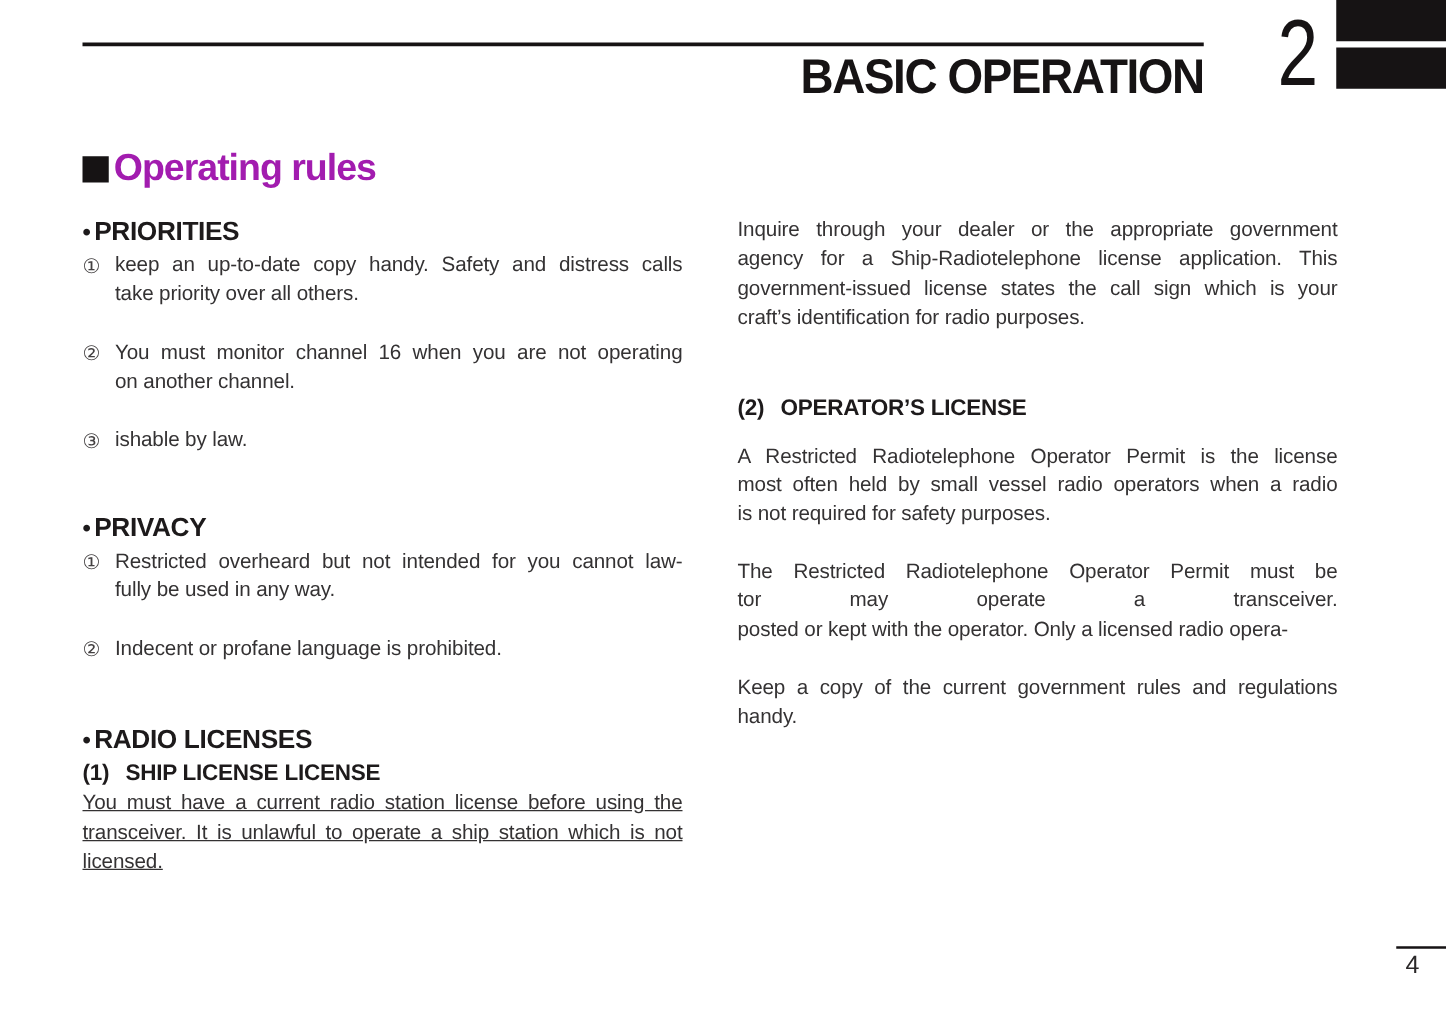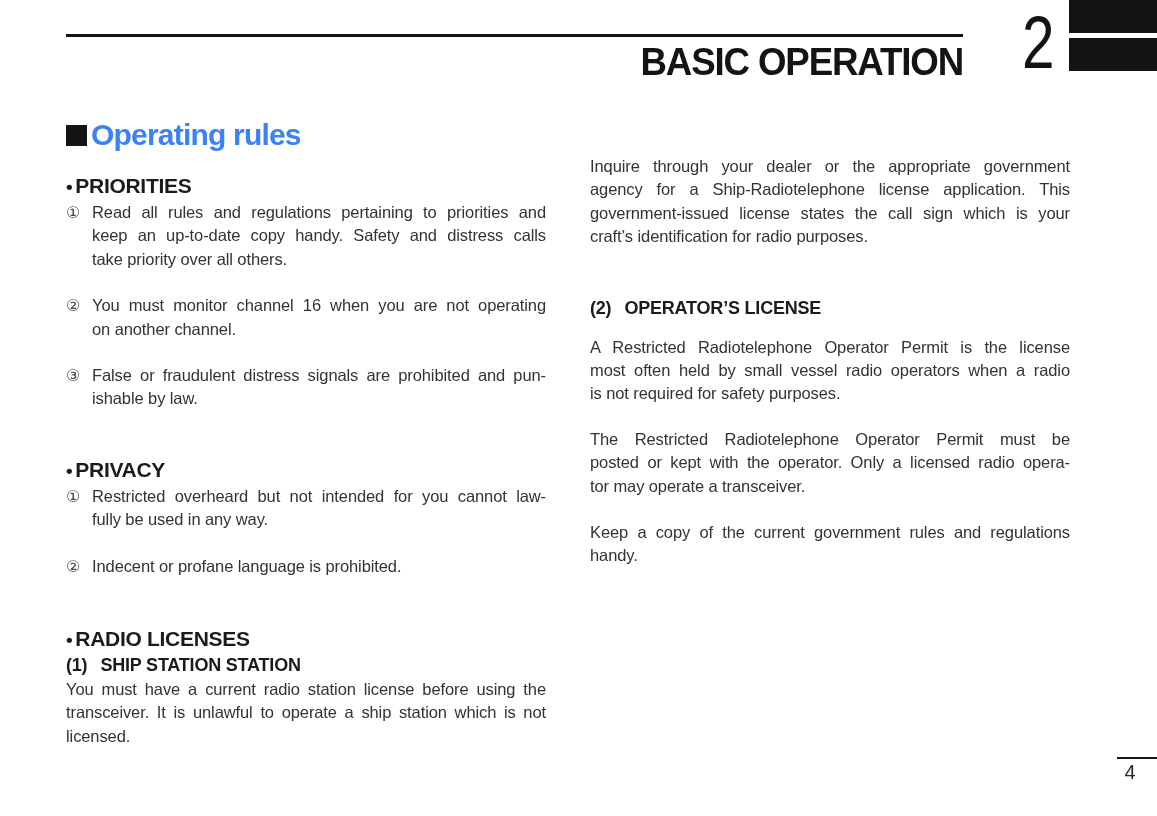--- a/index.html
+++ b/index.html
@@ -38,21 +38,21 @@
   
   #left-col  { left: 66px;  top: 110px; width: 480px; }
   #right-col { left: 590px; top: 110px; width: 480px; }
 
   
   .section-row { display: flex; align-items: center; margin-top: 6px; height: 38px; }
   .square-marker {
     width: 21px; height: 21px; background: #161314; margin-right: 4px; flex: none;
   }
   .section-title {
-    font-size: 30px; font-weight: bold; letter-spacing: -0.8px; color: #3b82f6;
+    font-size: 30px; font-weight: bold; letter-spacing: -0.8px; color: #a21caf;
     line-height: 38px; white-space: nowrap;
   }
   .sub-heading {
     display: flex; align-items: baseline;
     font-size: 21px; font-weight: bold; color: #1d1a1b;
     letter-spacing: -0.3px; line-height: 24px; white-space: nowrap;
   }
   .sub-heading .bullet { margin-right: 3px; font-size: 19px; }
   .num-heading {
     display: flex; gap: 13px;
@@ -73,22 +73,22 @@
   }
   .item .plines { flex: 1; }
 
   
   .mt2  { margin-top: 2px; }
   .mt20 { margin-top: 20px; }
   .mt23 { margin-top: 23px; }
   .mt47 { margin-top: 47px; }
   .mt48 { margin-top: 48px; }
   .mt49 { margin-top: 49px; }
-  .mt63 { margin-top: 45px; }
-  .mt1  { margin-top: 1px; }
+  .mt63 { margin-top: 63px; }
+  .mt1  { margin-top: 1px; text-decoration: underline; }
   .mt0  { margin-top: 16px; }
   .mt22 { margin-top: 22px; }
 
   
   #footer-rule { left: 1117px; top: 757px; width: 40px; height: 2px; background: #161314; }
   #page-number {
     left: 1112px; top: 761px; width: 36px;
     text-align: center; font-size: 20px; color: #2a2728;
   }
 </style>
@@ -109,38 +109,36 @@
   </div>
 
   <div class="sub-heading mt20">
     <span class="bullet">•</span>
     <span>PRIORITIES</span>
   </div>
 
   <div class="item mt2">
     <span class="num">①</span>
     <div class="plines">
-        <div class="jline">Read all rules and regulations pertaining to priorities and</div>
         <div class="jline">keep an up-to-date copy handy. Safety and distress calls</div>
         <div class="jline">take priority over all others.</div>
       </div>
   </div>
 
   <div class="item mt23">
     <span class="num">②</span>
     <div class="plines">
         <div class="jline">You must monitor channel 16 when you are not operating</div>
         <div class="jline">on another channel.</div>
       </div>
   </div>
 
   <div class="item mt23">
     <span class="num">③</span>
     <div class="plines">
-        <div class="jline">False or fraudulent distress signals are prohibited and pun-</div>
         <div class="jline">ishable by law.</div>
       </div>
   </div>
 
   <div class="sub-heading mt47">
     <span class="bullet">•</span>
     <span>PRIVACY</span>
   </div>
 
   <div class="item mt2">
@@ -158,21 +156,21 @@
       </div>
   </div>
 
   <div class="sub-heading mt49">
     <span class="bullet">•</span>
     <span>RADIO LICENSES</span>
   </div>
 
   <div class="num-heading mt2">
     <span>(1)</span>
-    <span>SHIP STATION STATION</span>
+    <span>SHIP LICENSE LICENSE</span>
   </div>
 
   <div class="plines mt1">
       <div class="jline">You must have a current radio station license before using the</div>
       <div class="jline">transceiver. It is unlawful to operate a ship station which is not</div>
       <div class="jline">licensed.</div>
     </div>
 
 </div>
 
@@ -191,22 +189,22 @@
   </div>
 
   <div class="plines mt0">
       <div class="jline">A Restricted Radiotelephone Operator Permit is the license</div>
       <div class="jline">most often held by small vessel radio operators when a radio</div>
       <div class="jline">is not required for safety purposes.</div>
     </div>
 
   <div class="plines mt22">
       <div class="jline">The Restricted Radiotelephone Operator Permit must be</div>
+      <div class="jline">tor may operate a transceiver.</div>
       <div class="jline">posted or kept with the operator. Only a licensed radio opera-</div>
-      <div class="jline">tor may operate a transceiver.</div>
     </div>
 
 
   <div class="plines mt23">
       <div class="jline">Keep a copy of the current government rules and regulations</div>
       <div class="jline">handy.</div>
     </div>
 
 </div>
 

